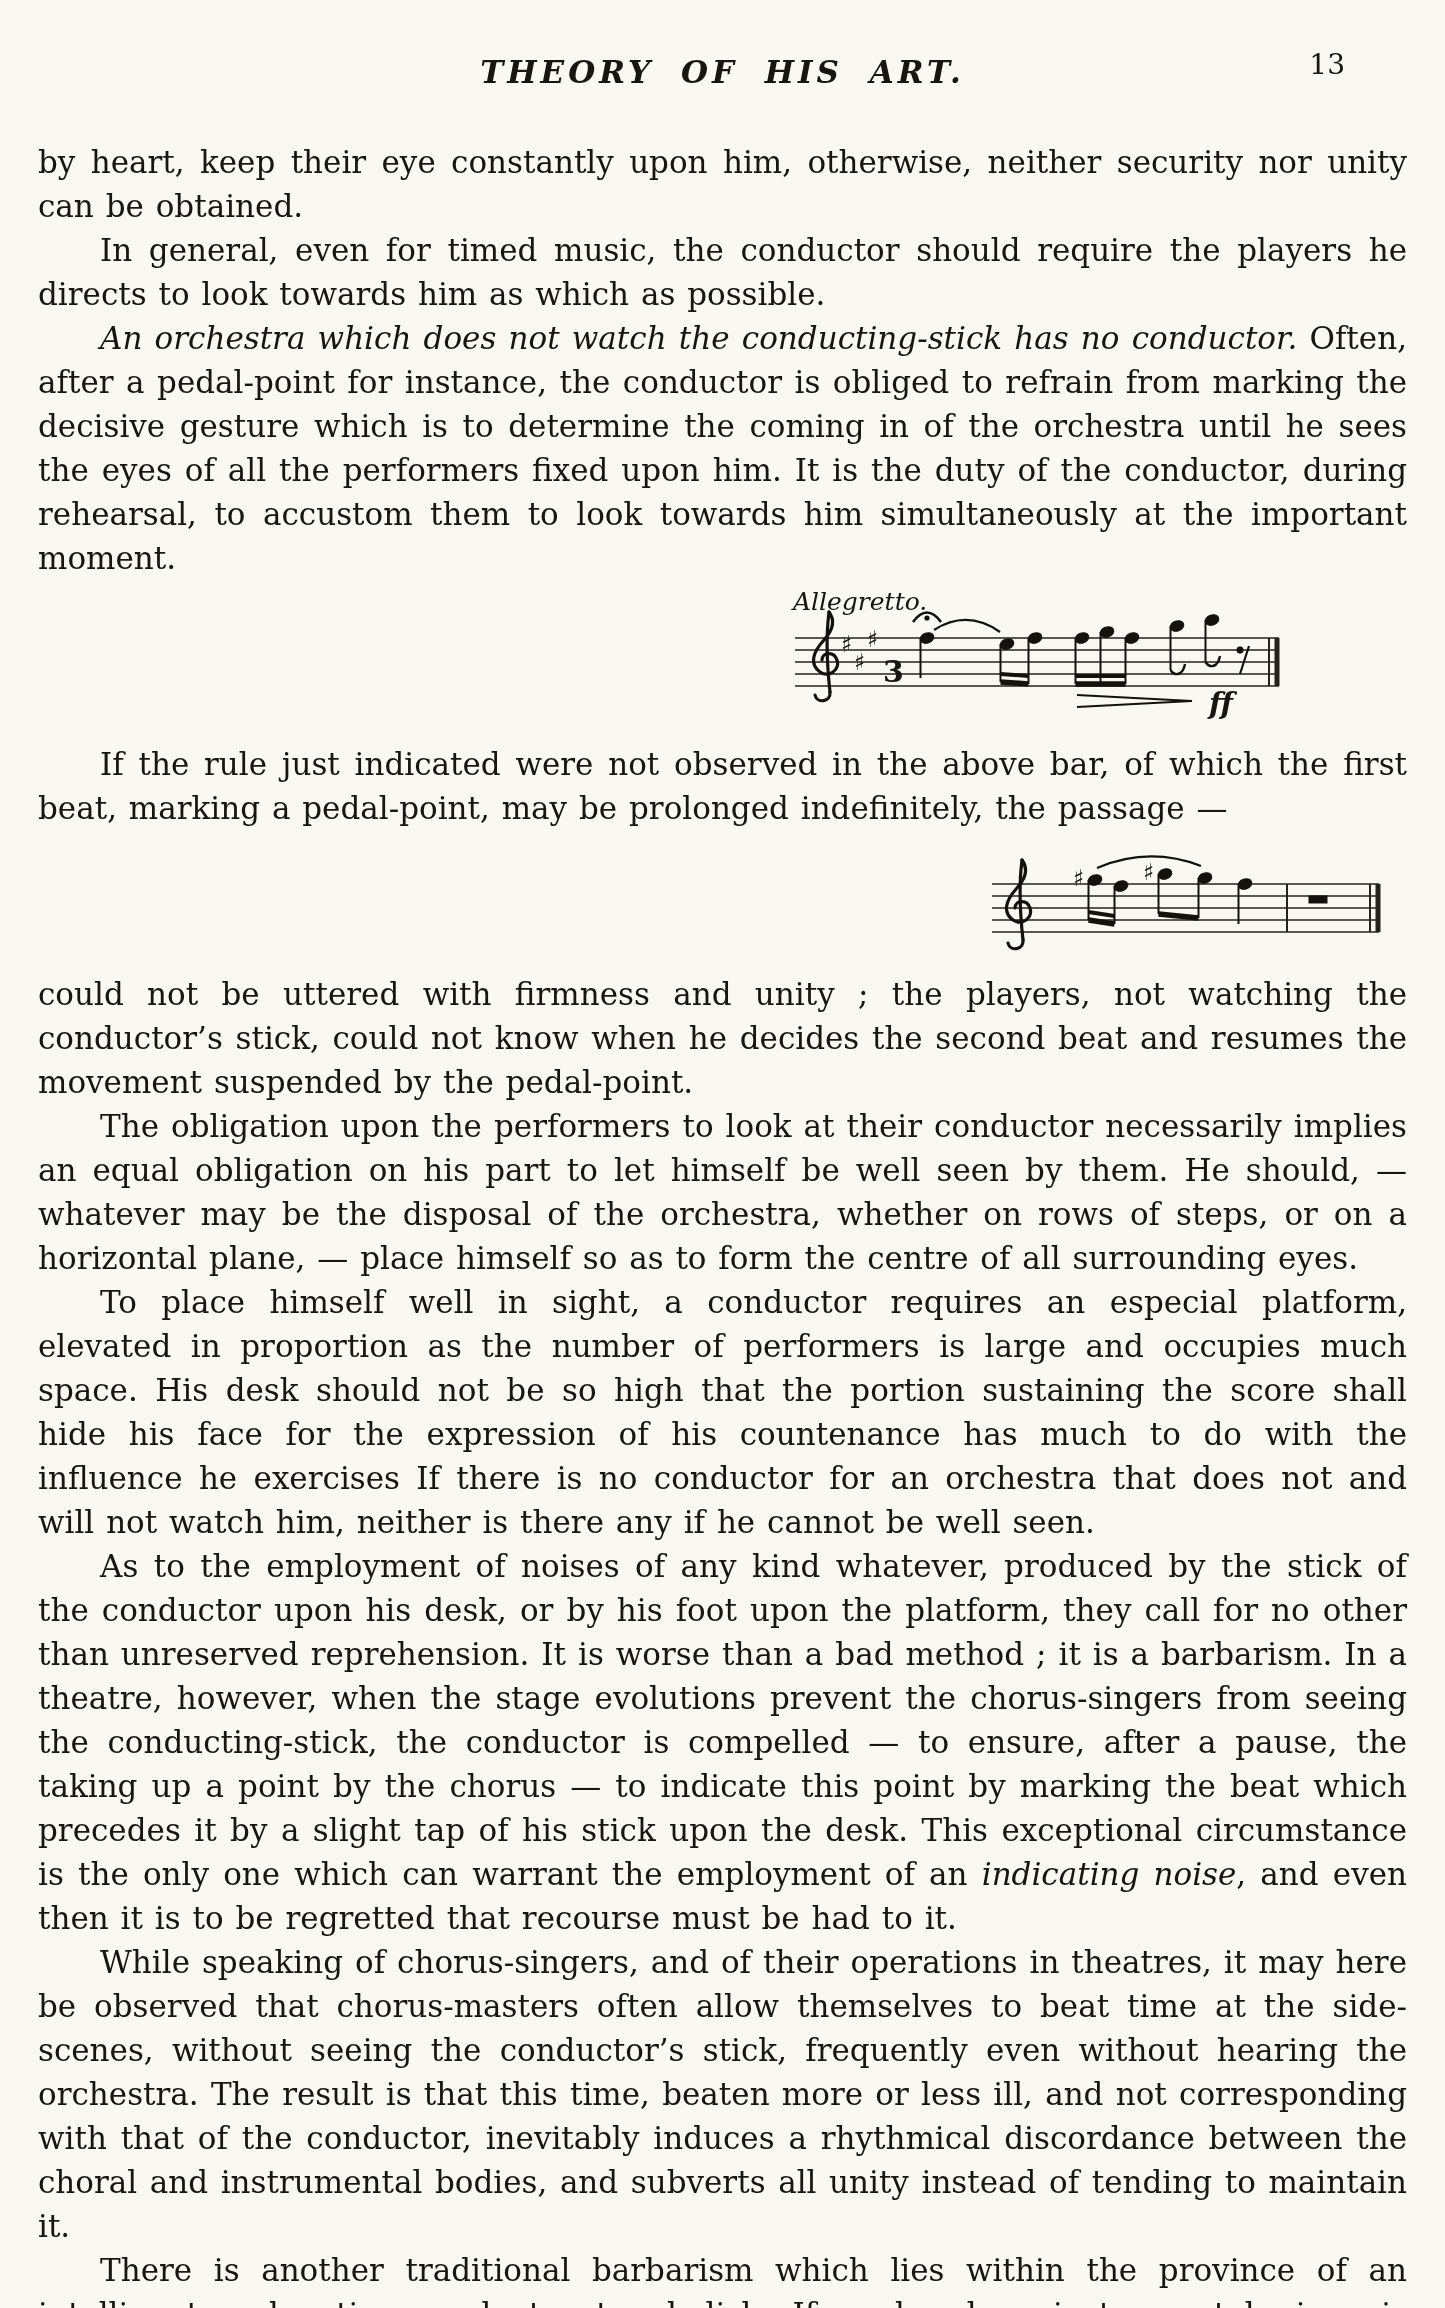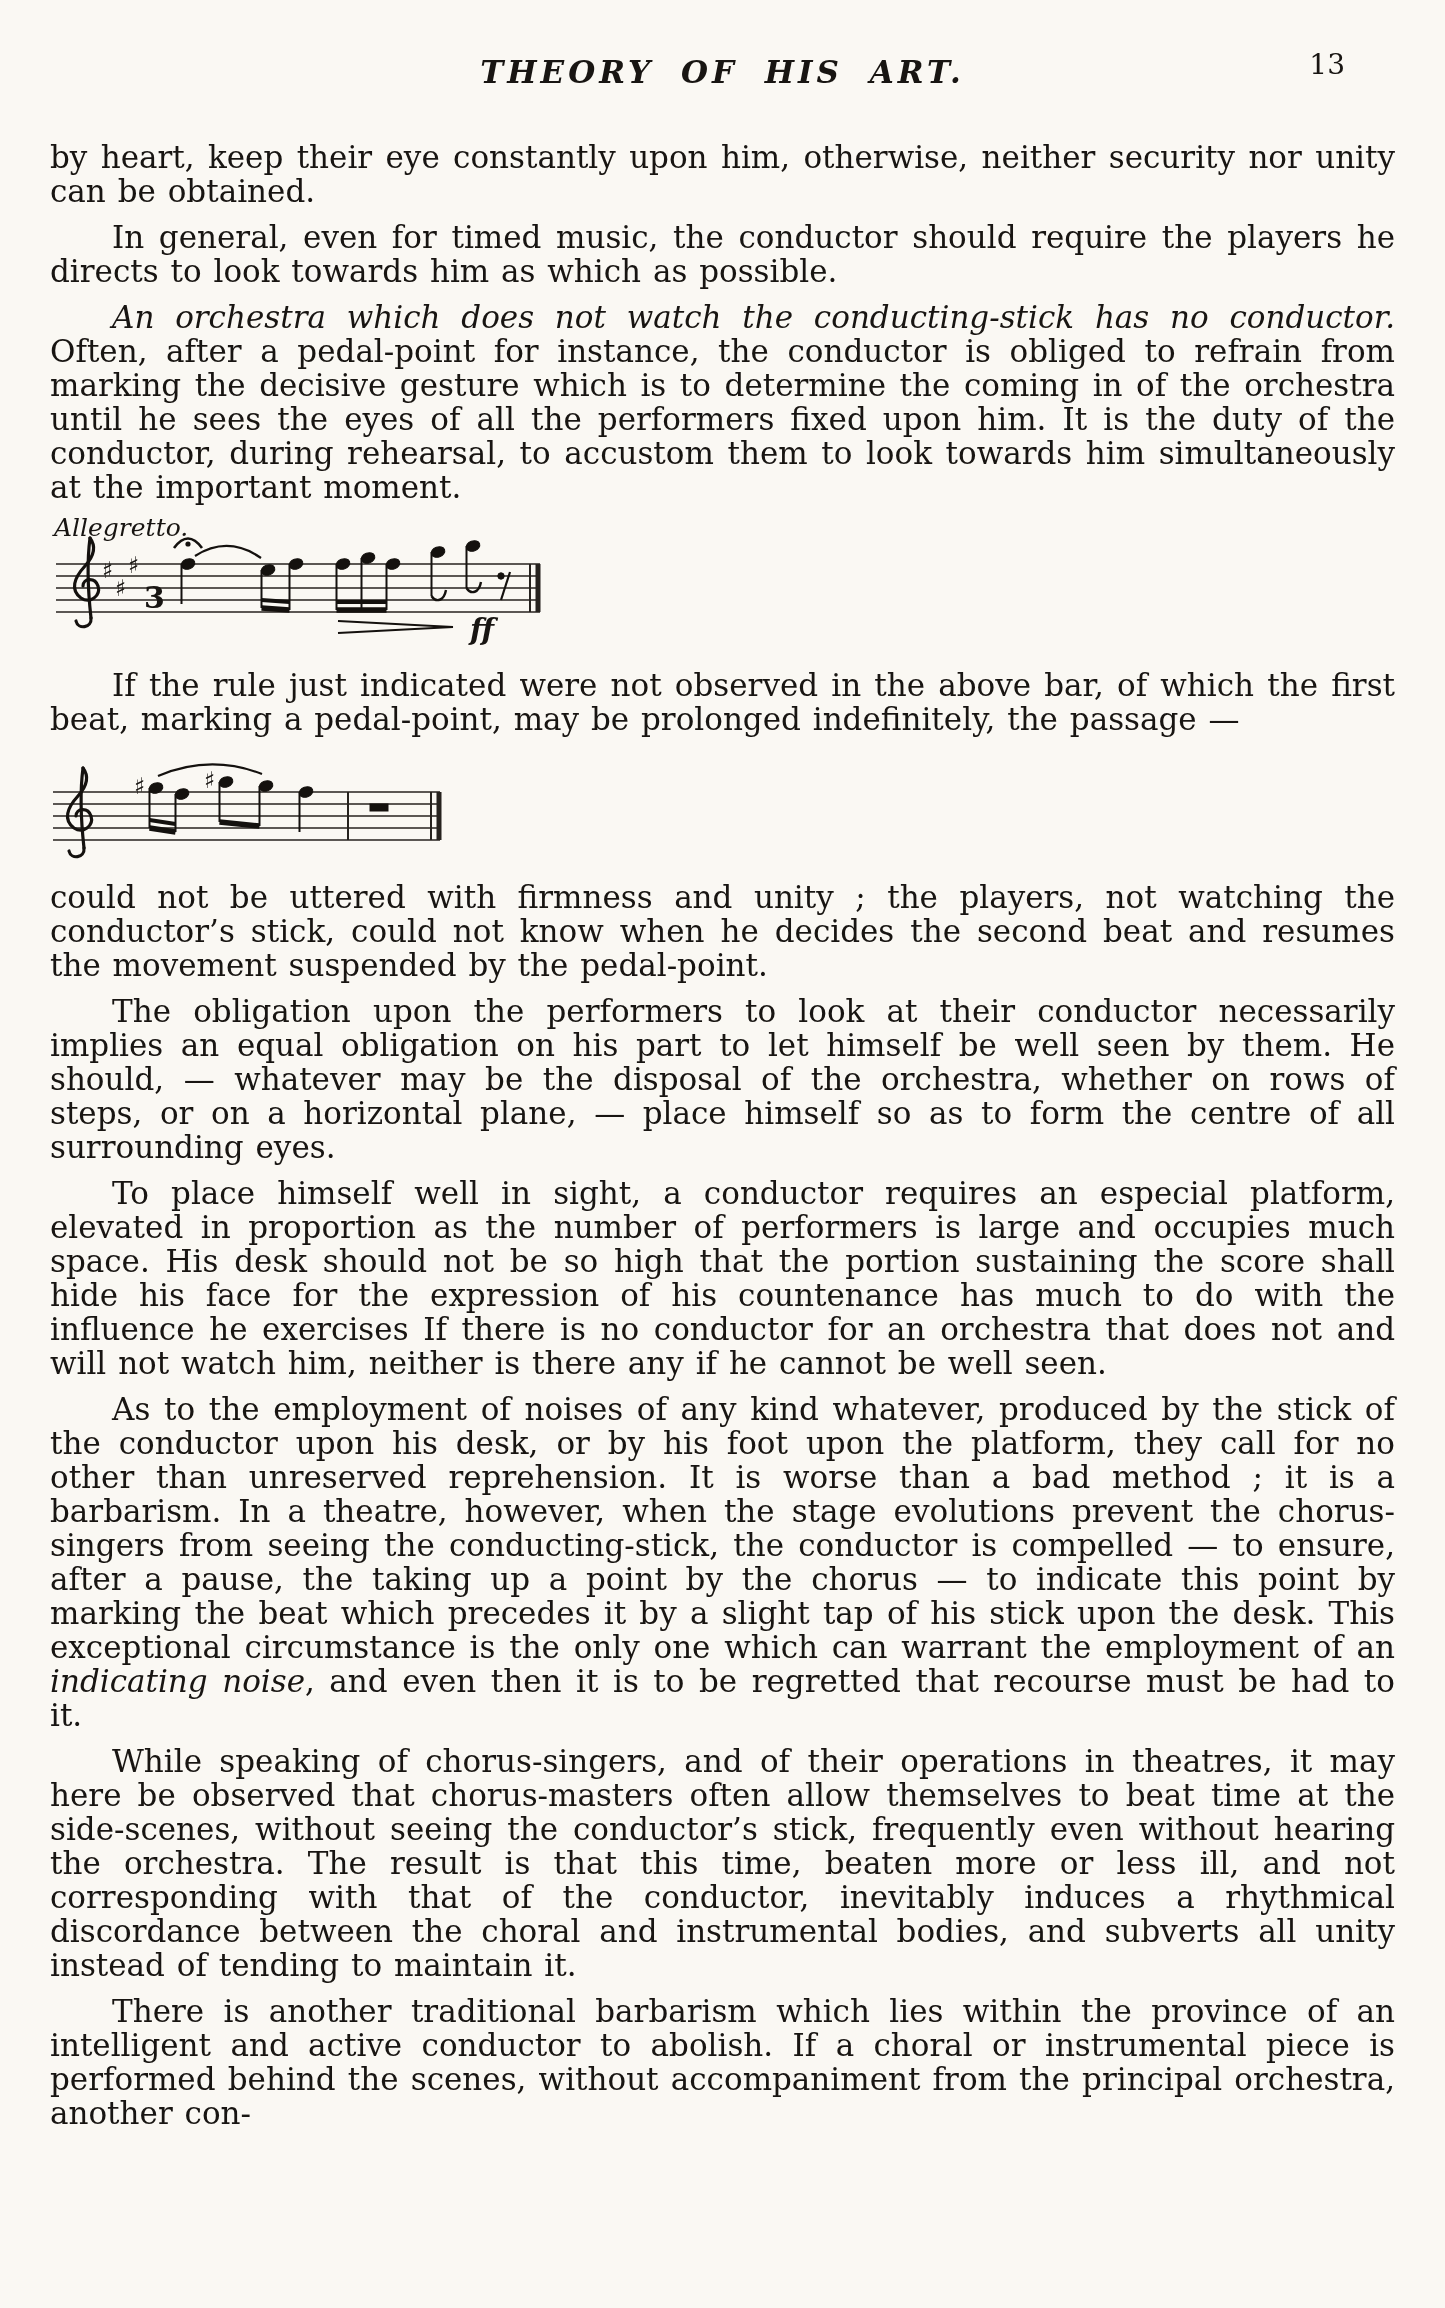--- a/index.html
+++ b/index.html
@@ -30,32 +30,32 @@
     position: absolute;
     right: 62px;
     top: -6px;
     font-style: normal;
     font-weight: normal;
     letter-spacing: 0;
     word-spacing: 0;
     font-size: 28px;
   }
   p {
-    margin: 12px;
+    margin: 0;
     font-size: 31px;
-    line-height: 34px;
+    line-height: 44px;
     text-align: justify;
     text-indent: 62px;
     word-spacing: 2px;
   }
   p.no-indent { text-indent: 0; }
   .it { font-style: italic; }
   .music {
     display: flex;
-    justify-content: flex-start;
+    justify-content: flex-end;
     margin: 10px 0 12px 0;
   }
   .music svg { display: block; }
   .music-1 { margin-right: 90px; }
   svg text { font-family: "DejaVu Serif", "Liberation Serif", serif; fill: #181512; }
 </style>
 </head>
 <body>
 
 <div class="page">

